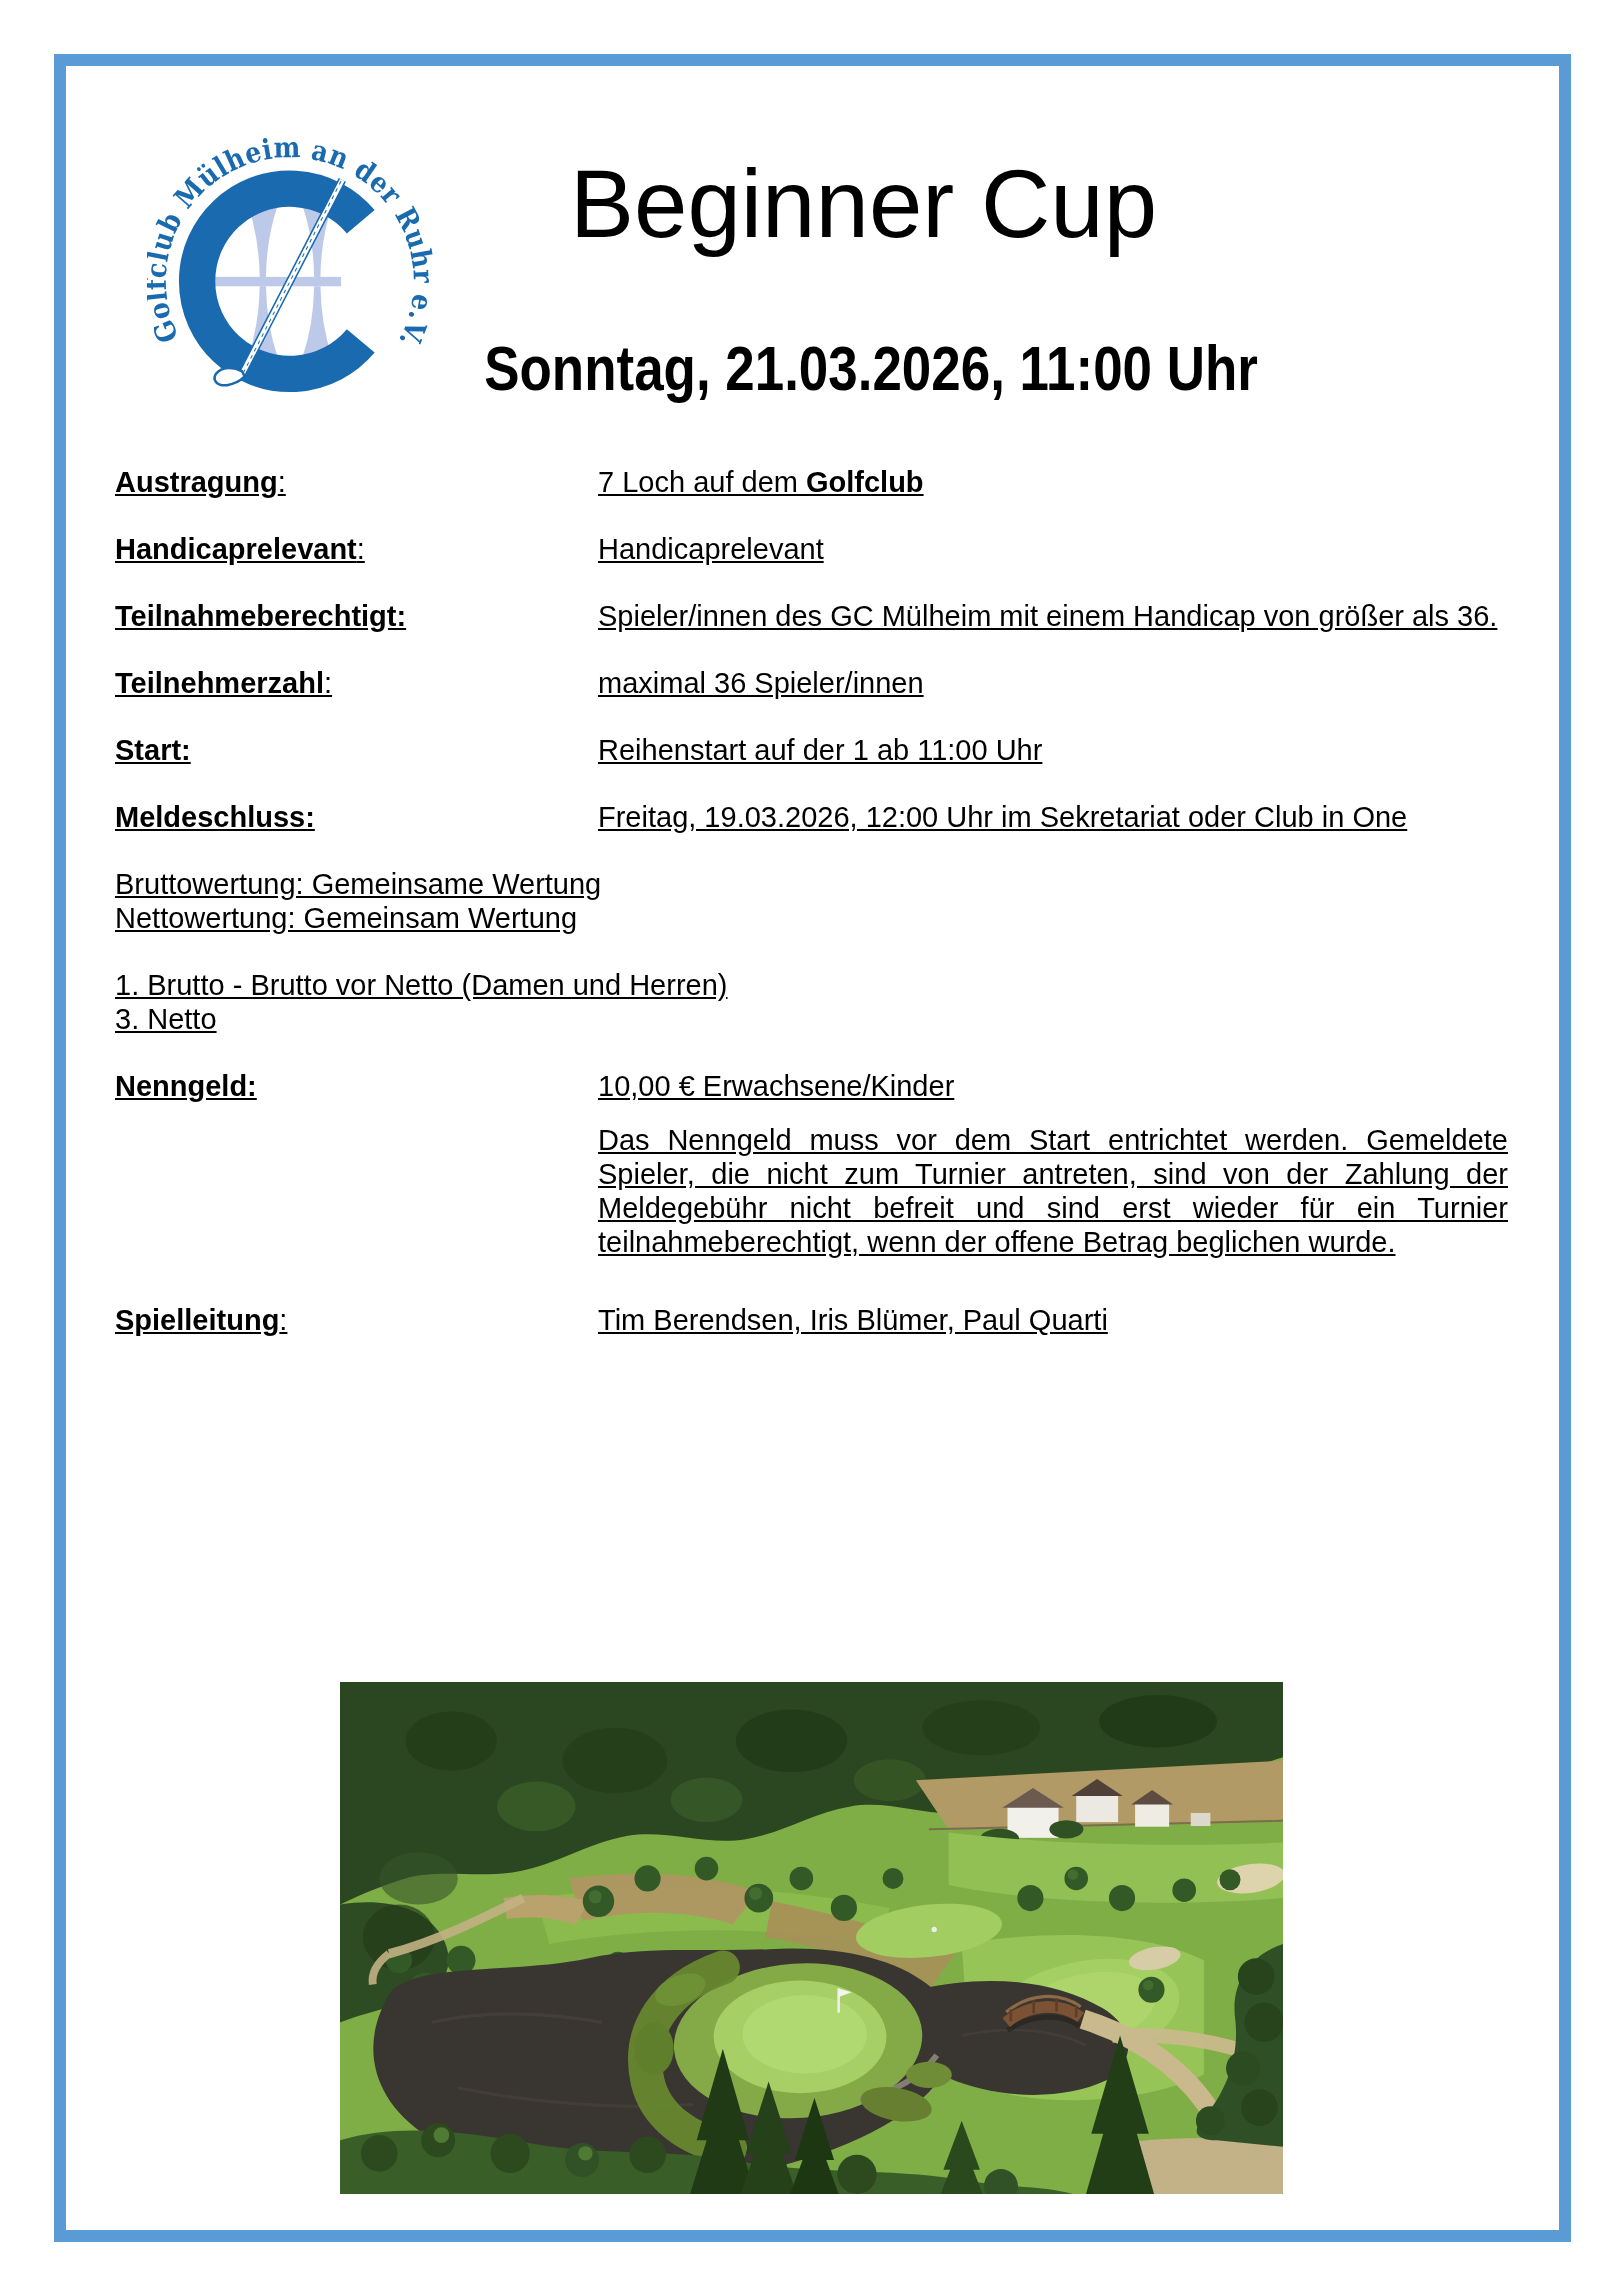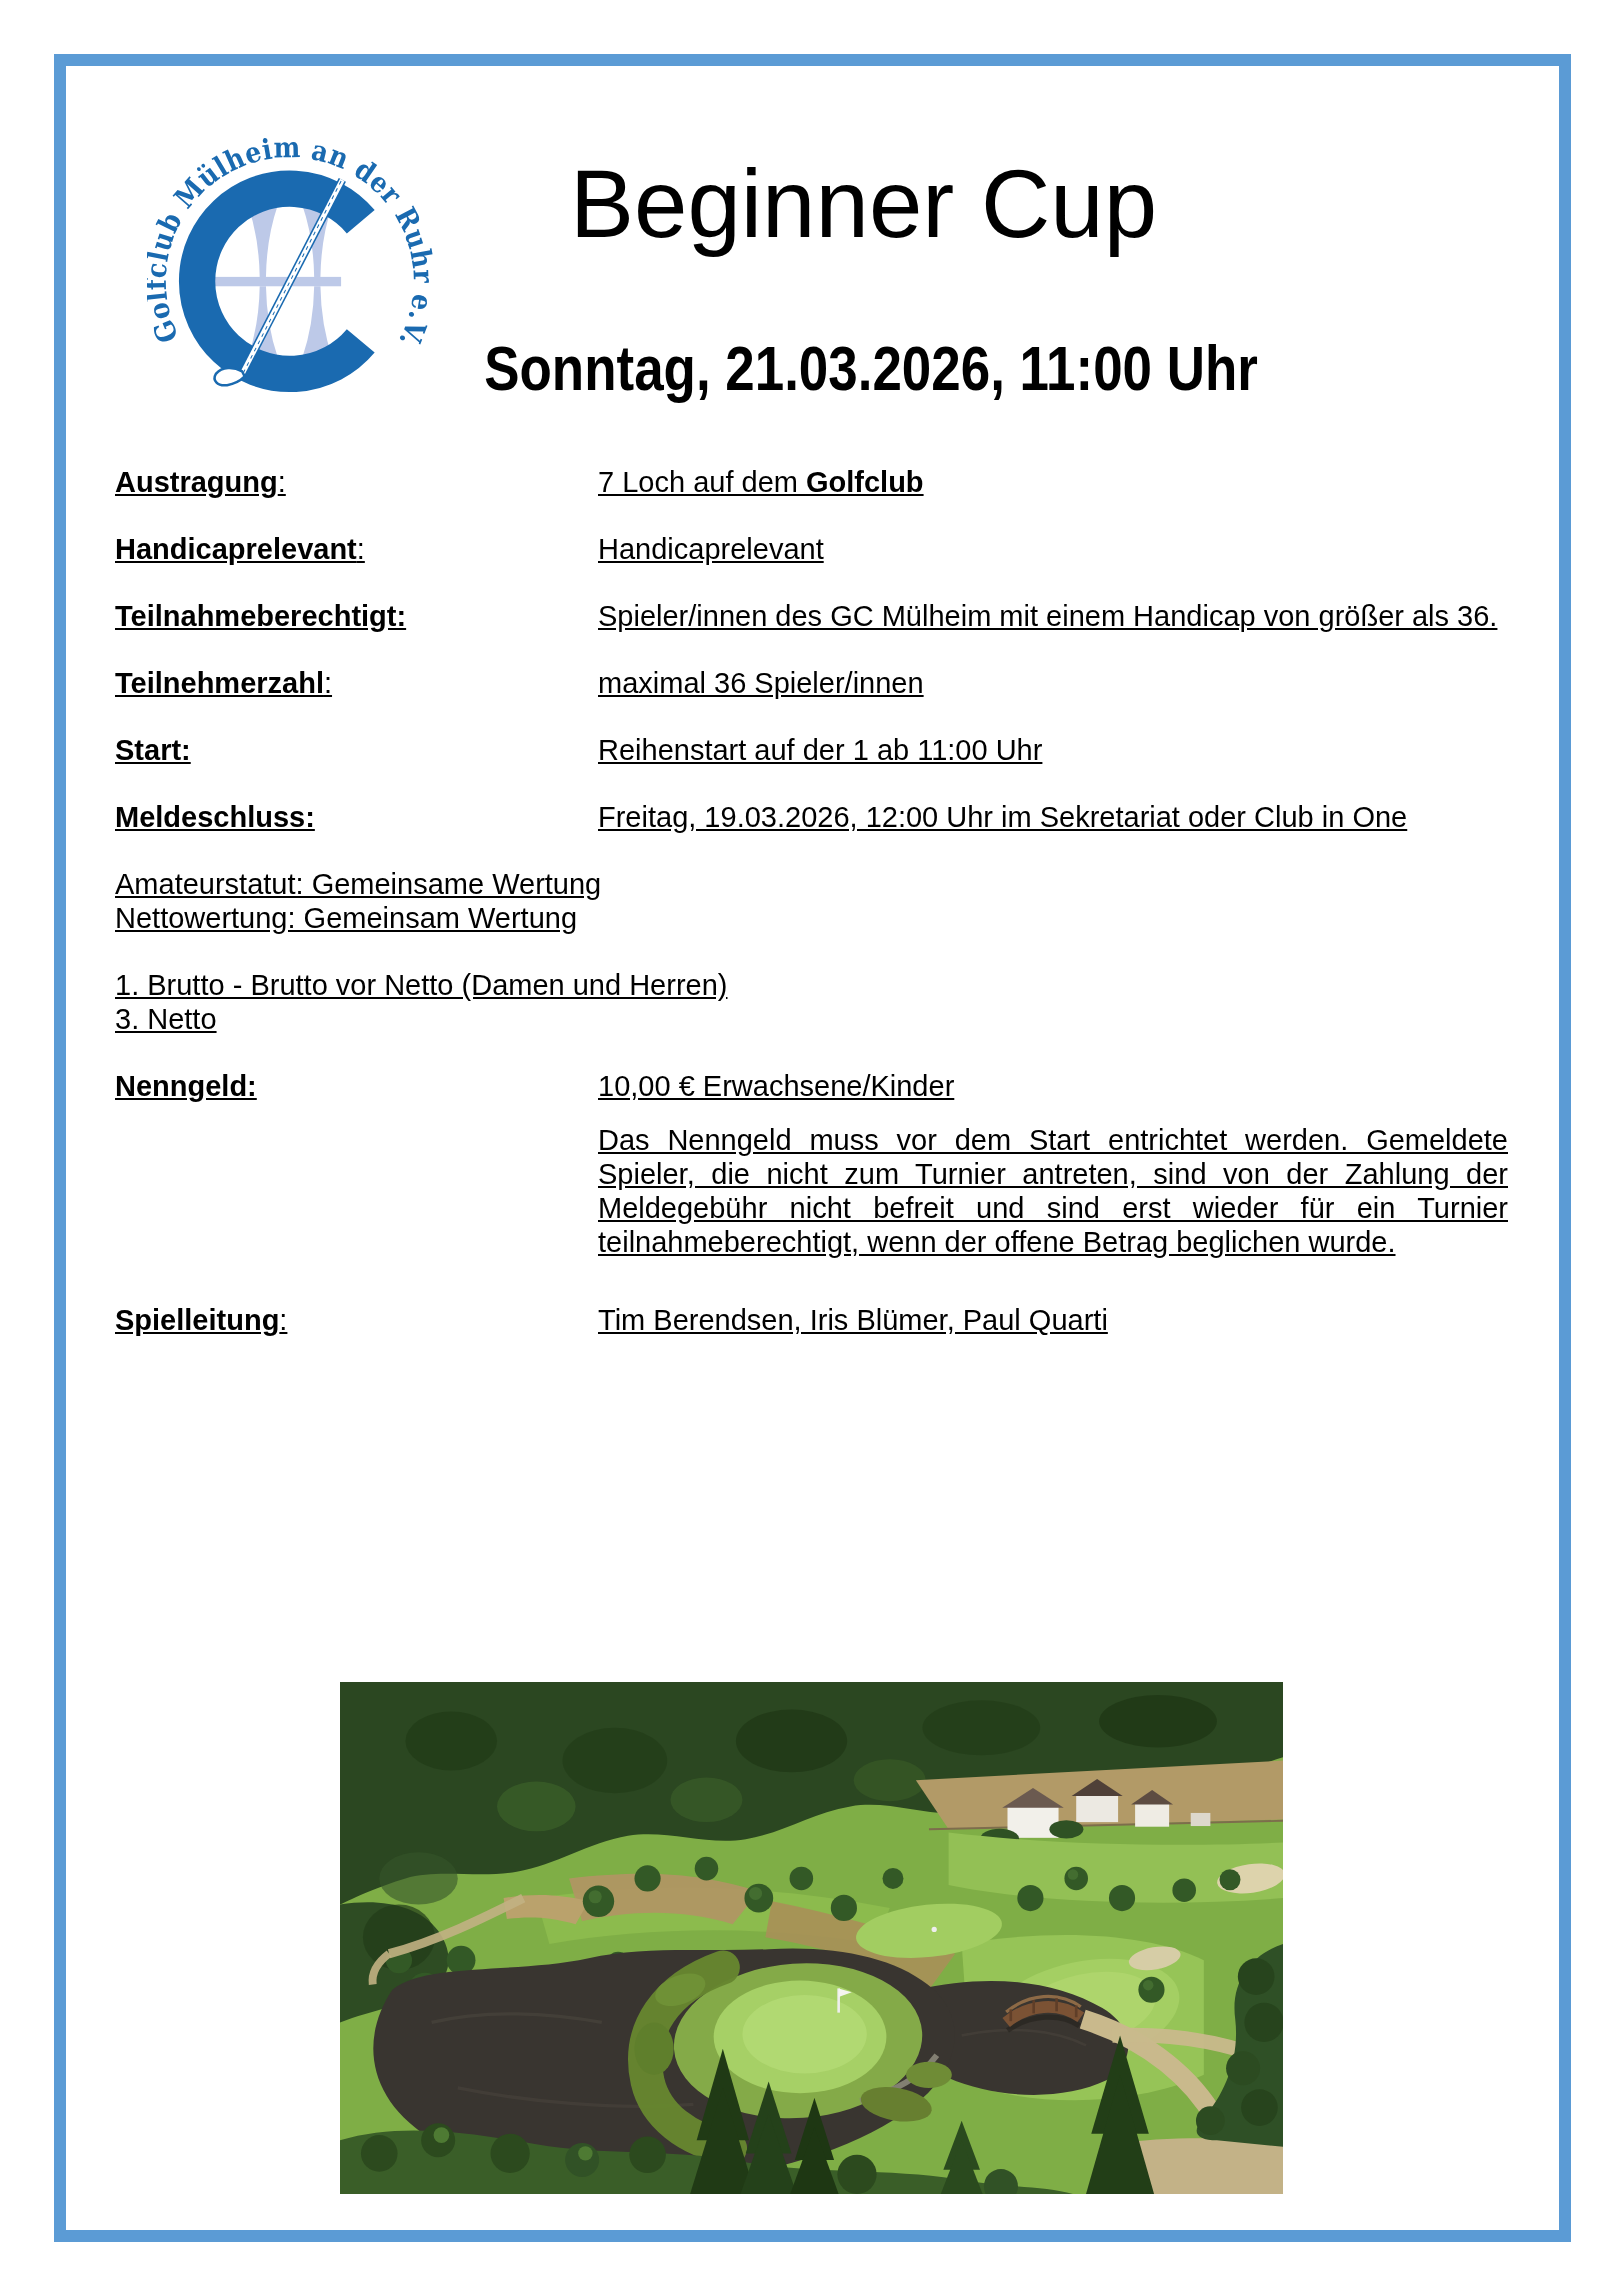--- a/index.html
+++ b/index.html
@@ -96,21 +96,21 @@
       <div class="label"><span>Start:</span><span class="suffix"></span></div>
       <div class="valuecol">Reihenstart auf der 1 ab 11:00 Uhr</div>
     </div>
 
     <div class="row">
       <div class="label"><span>Meldeschluss:</span><span class="suffix"></span></div>
       <div class="valuecol">Freitag, 19.03.2026, 12:00 Uhr im Sekretariat oder Club in One</div>
     </div>
 
     <div class="row">
-      <div class="valuecol multiline">Amateurstatut: Gemeinsame Wertung
+      <div class="valuecol multiline">Bruttowertung: Gemeinsame Wertung
 Nettowertung: Gemeinsam Wertung</div>
     </div>
 
     <div class="row">
       <div class="valuecol multiline">1. Brutto - Brutto vor Netto (Damen und Herren)
 3. Netto</div>
     </div>
 
     <div class="row">
       <div class="label"><span>Nenngeld:</span><span class="suffix"></span></div>

